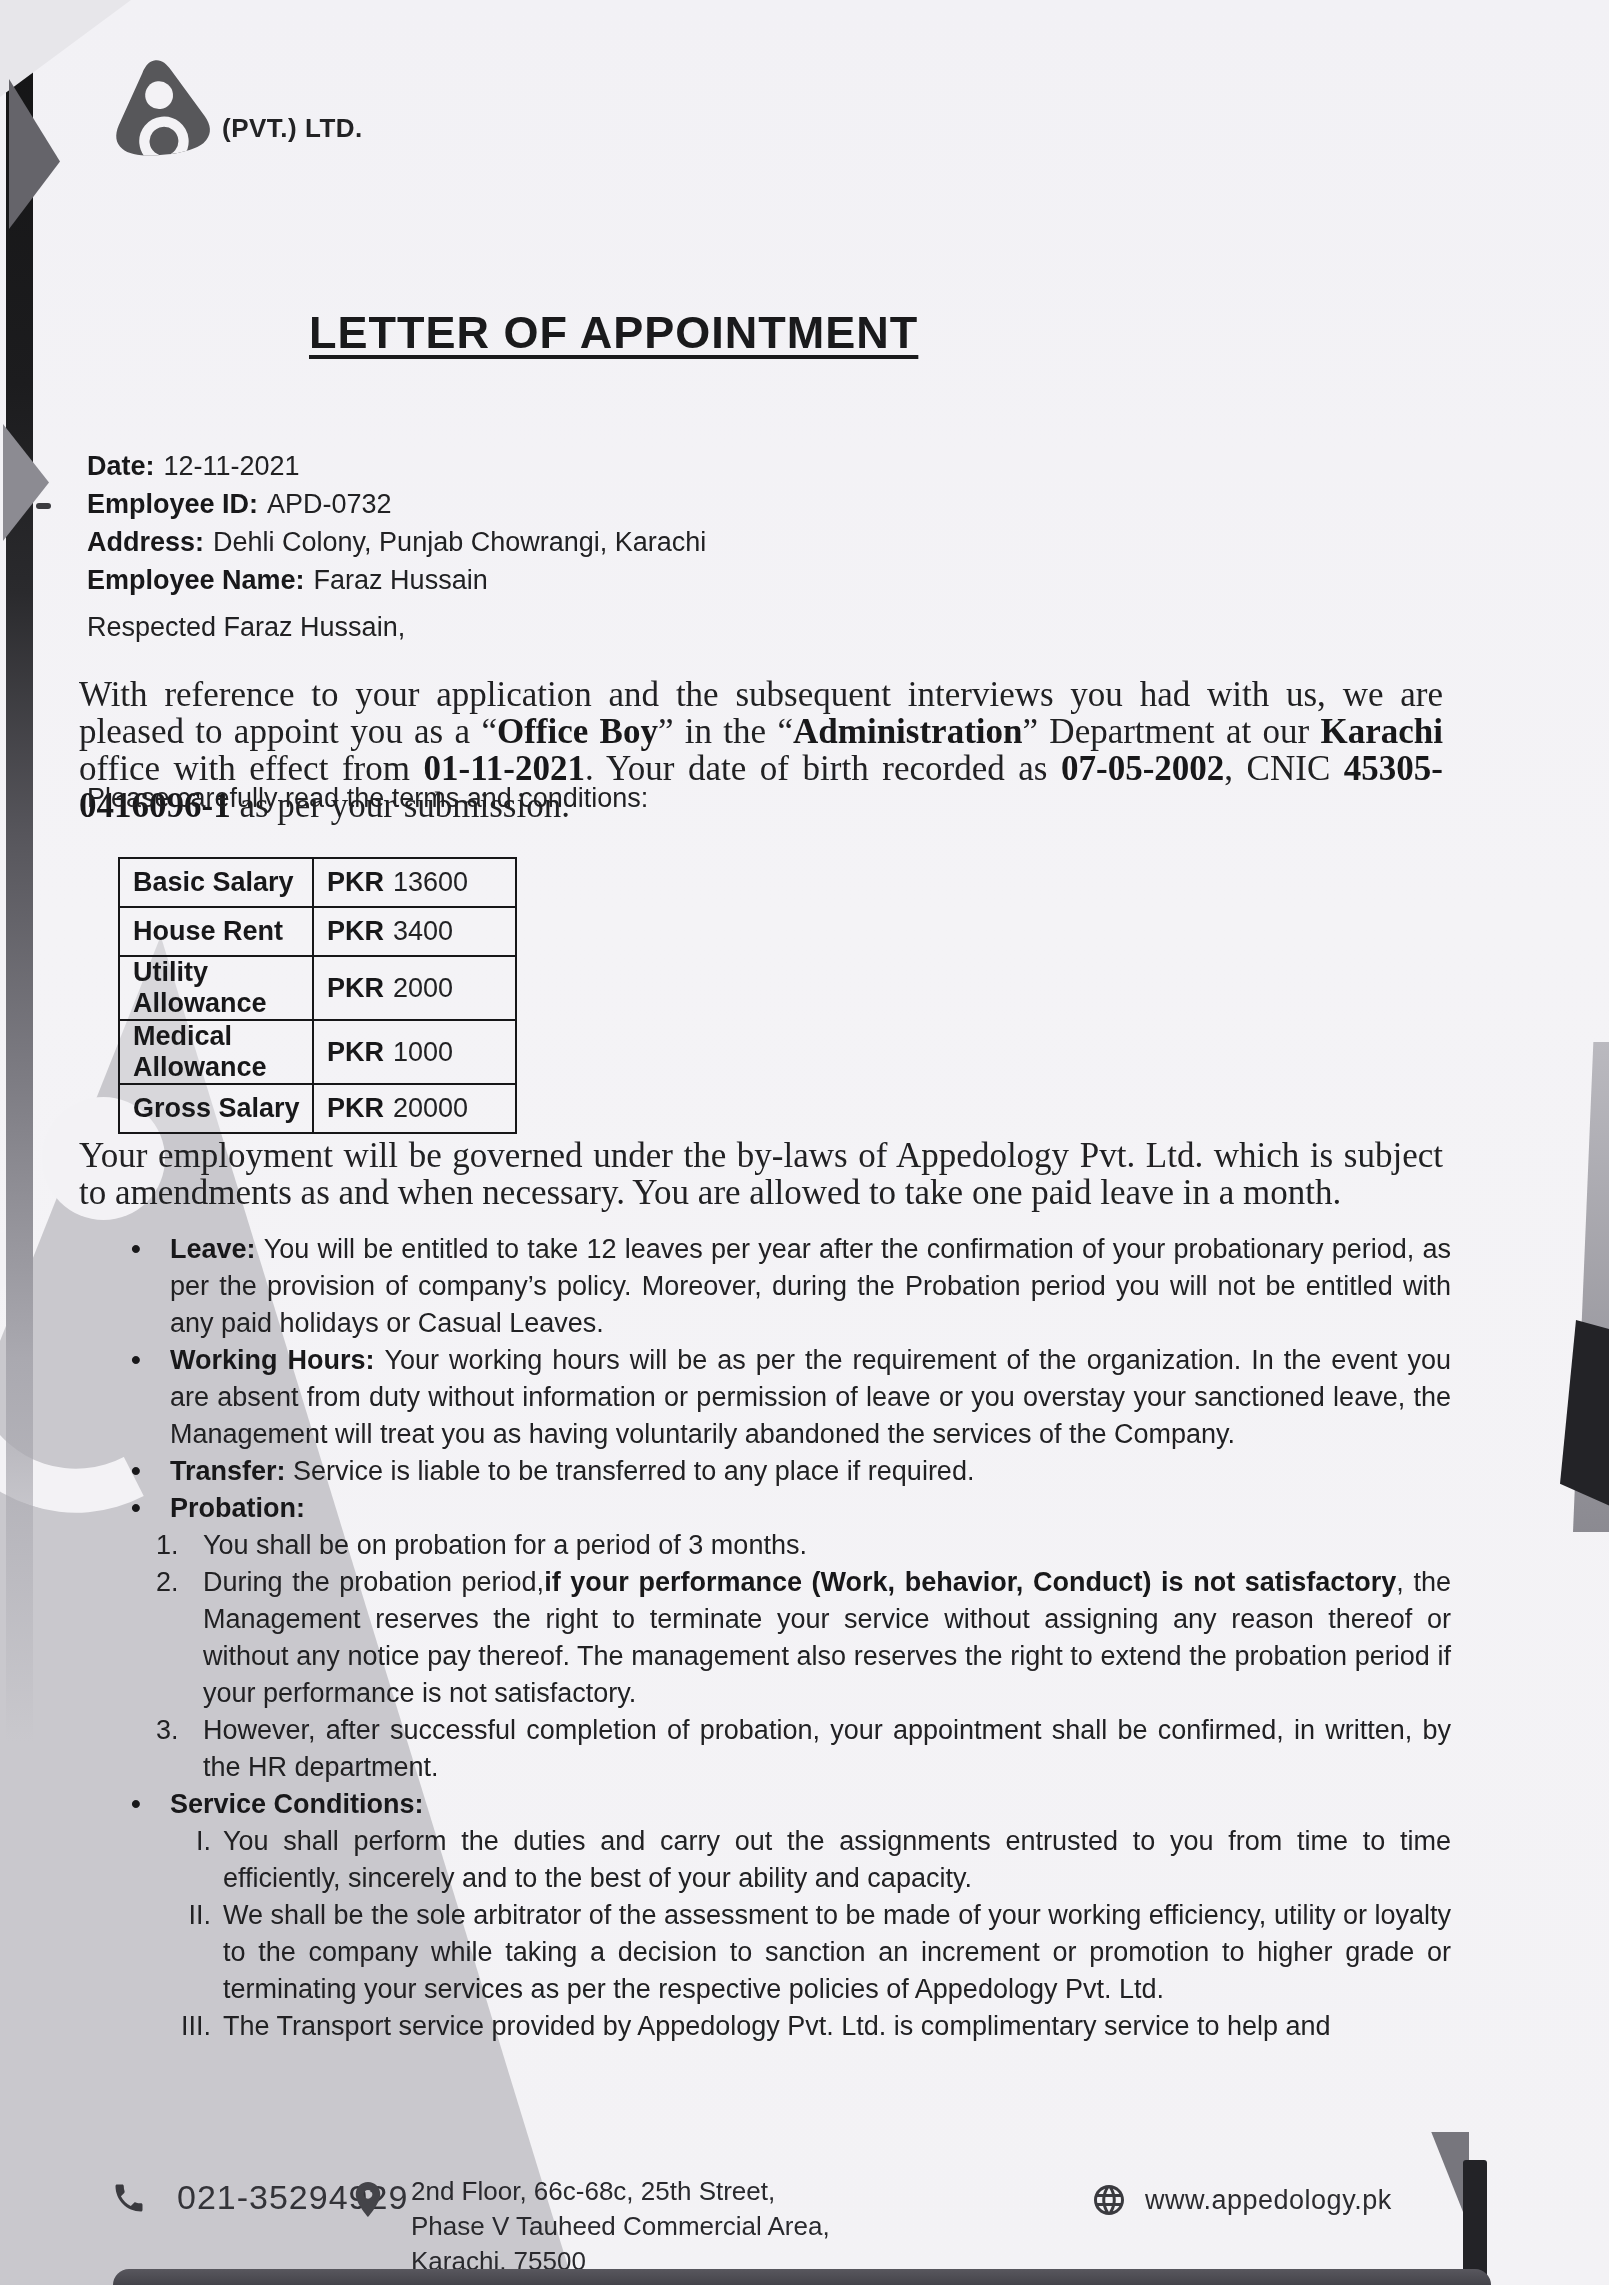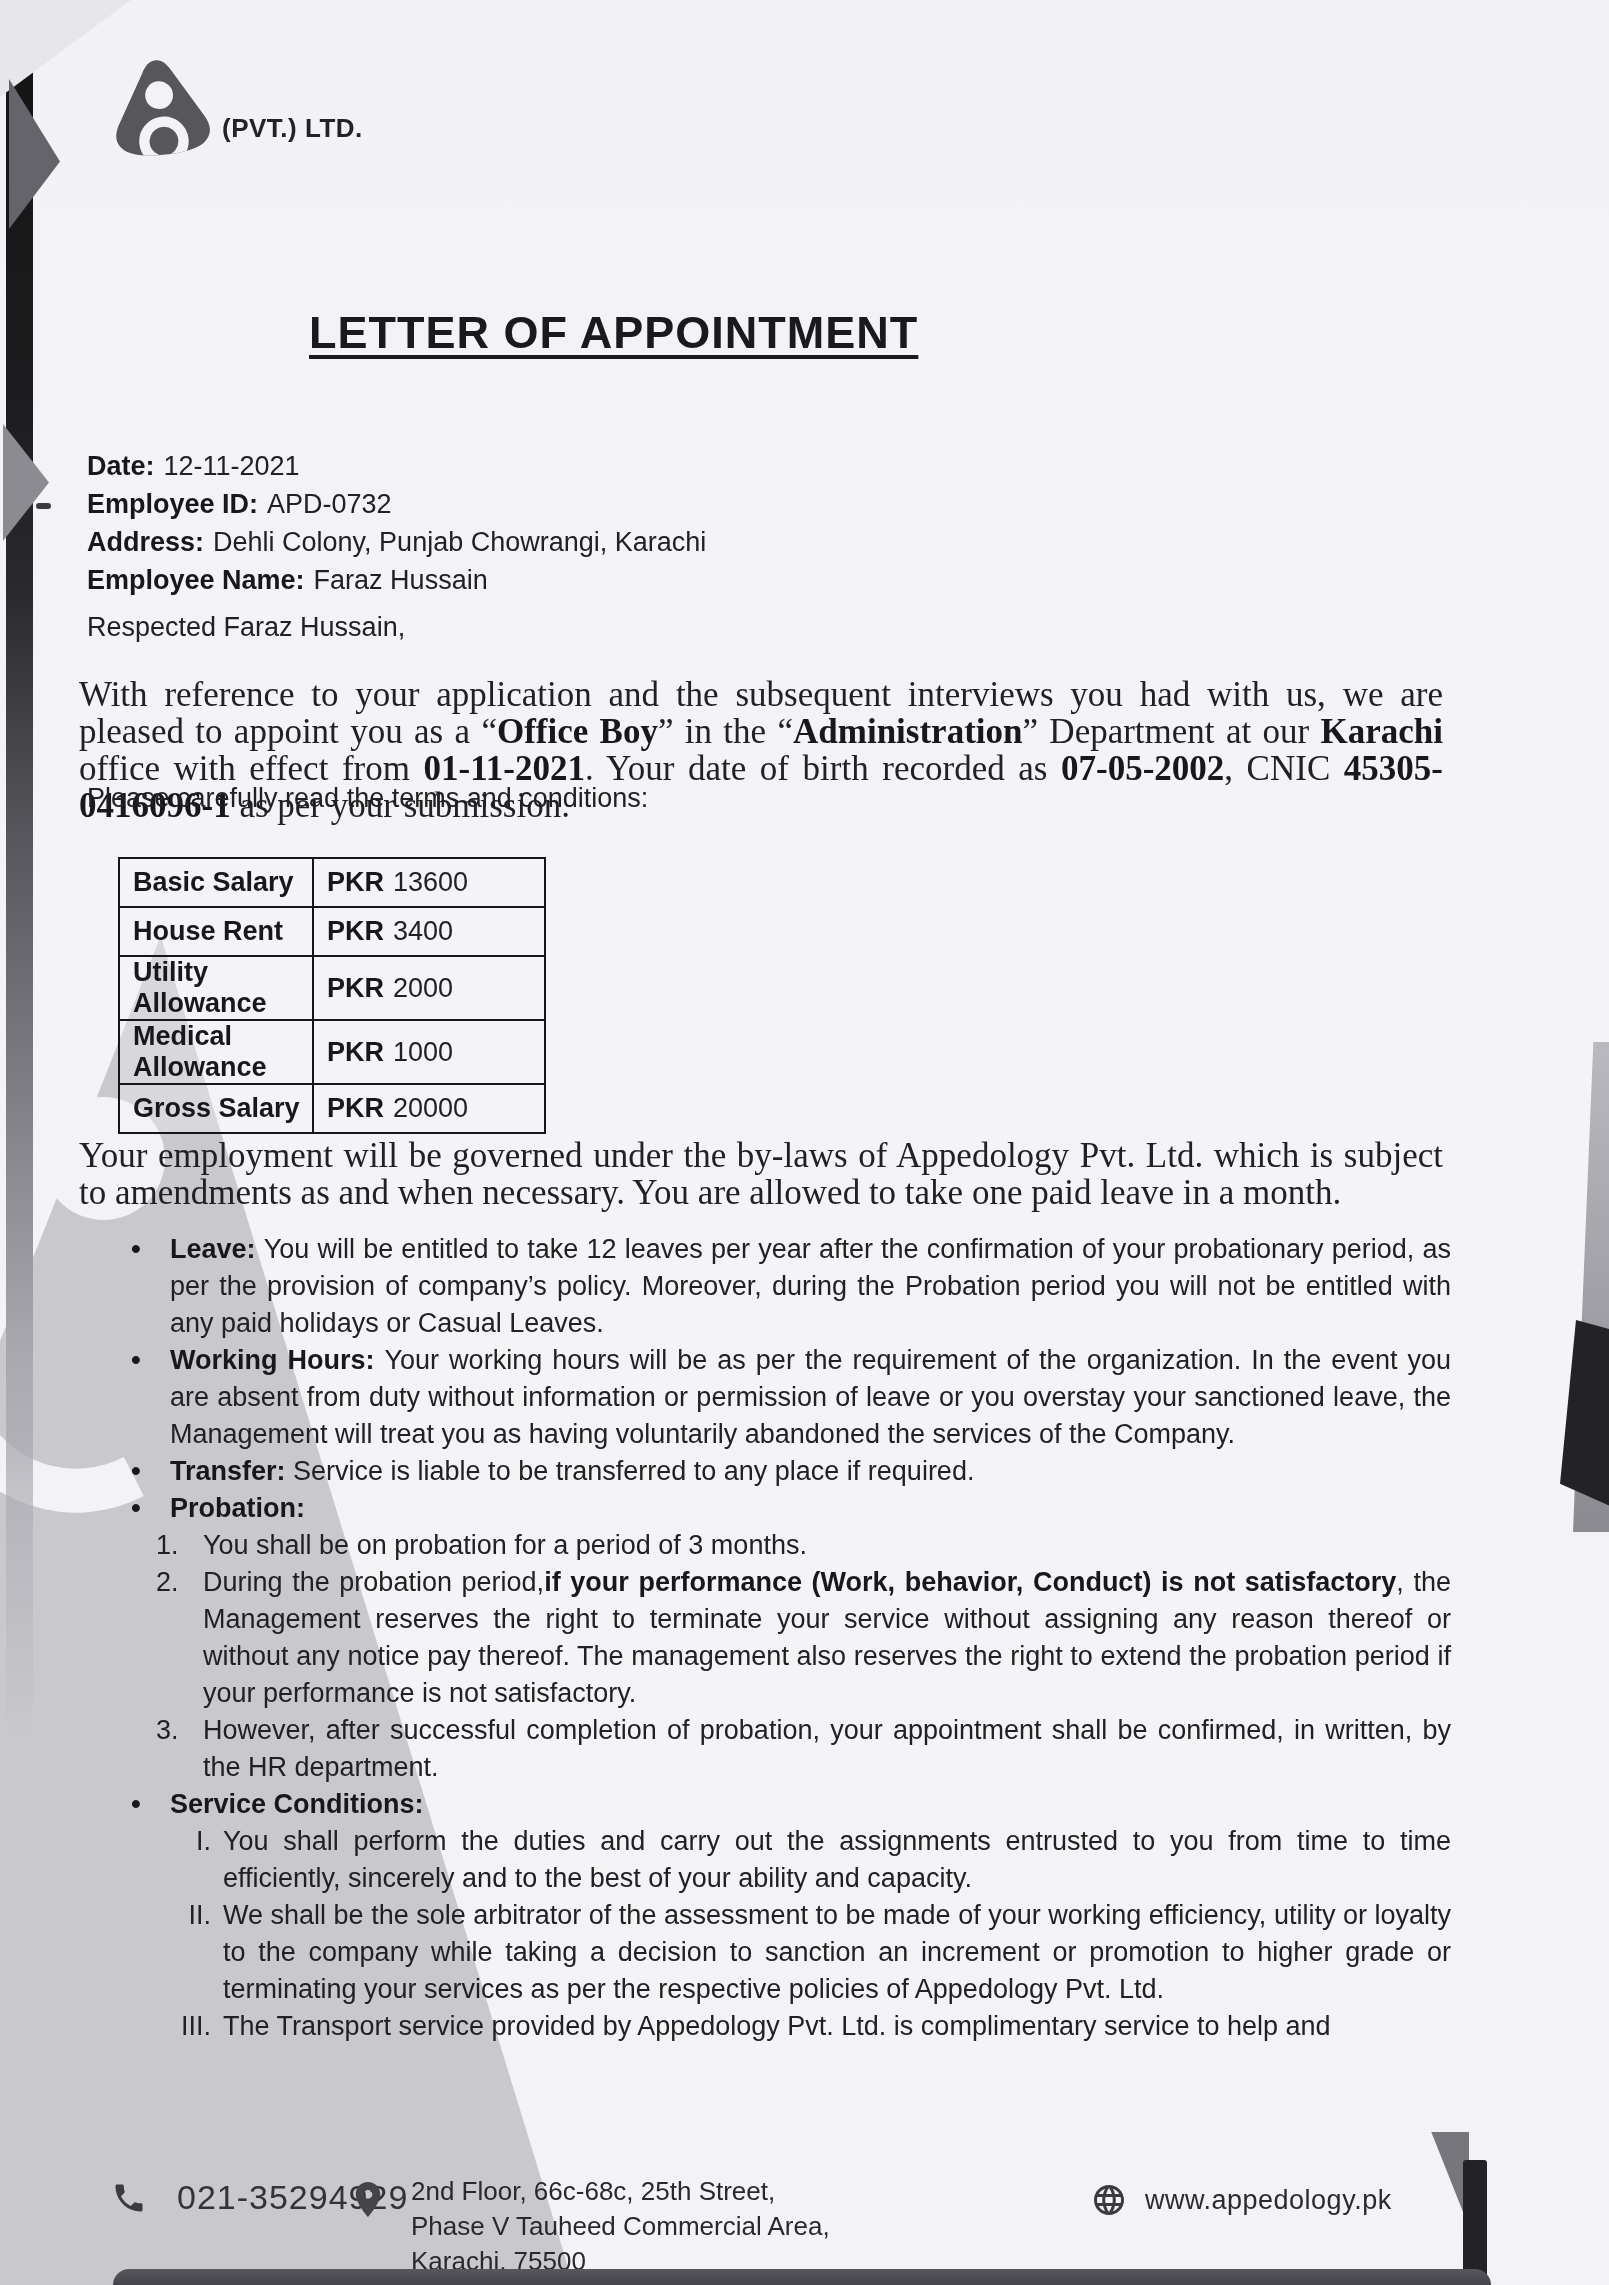--- a/index.html
+++ b/index.html
@@ -60,21 +60,21 @@
   .para { left:79px; width:1364px; font-size:35px; line-height:37px;
           text-align:justify; z-index:2;font-family:Liberation Serif, serif; }
   .para1 { top:676px; }
   .terms-line { left:87px; top:783px; font-size:27px; z-index:2; }
 
   
   .salary { left:118px; top:857px; border-collapse:collapse; z-index:2; position:absolute;
             font-size:27px; }
   .salary td { border:2.5px solid #161618; height:49px; padding:0 0 0 13px; vertical-align:middle; background:rgba(244,243,246,0.35); }
   .salary td.c1 { width:194px; font-weight:bold; color:#18181a; }
-  .salary td.c2 { width:232px; }
+  .salary td.c2 { width:203px; }
   .salary .cur { font-weight:bold; color:#18181a; margin-right:9px; }
 
   .para2 { top:1137px; }
 
   
   .bullets { left:87px; top:1231px; width:1364px; list-style:none; z-index:2;
              font-size:27px; line-height:37px; }
   .bullets > li { position:relative; padding-left:83px; text-align:justify; }
   .bullets > li::before { content:"•"; position:absolute; left:44px; top:-1px;
                           font-weight:bold; font-size:28px; color:#18181a; }

